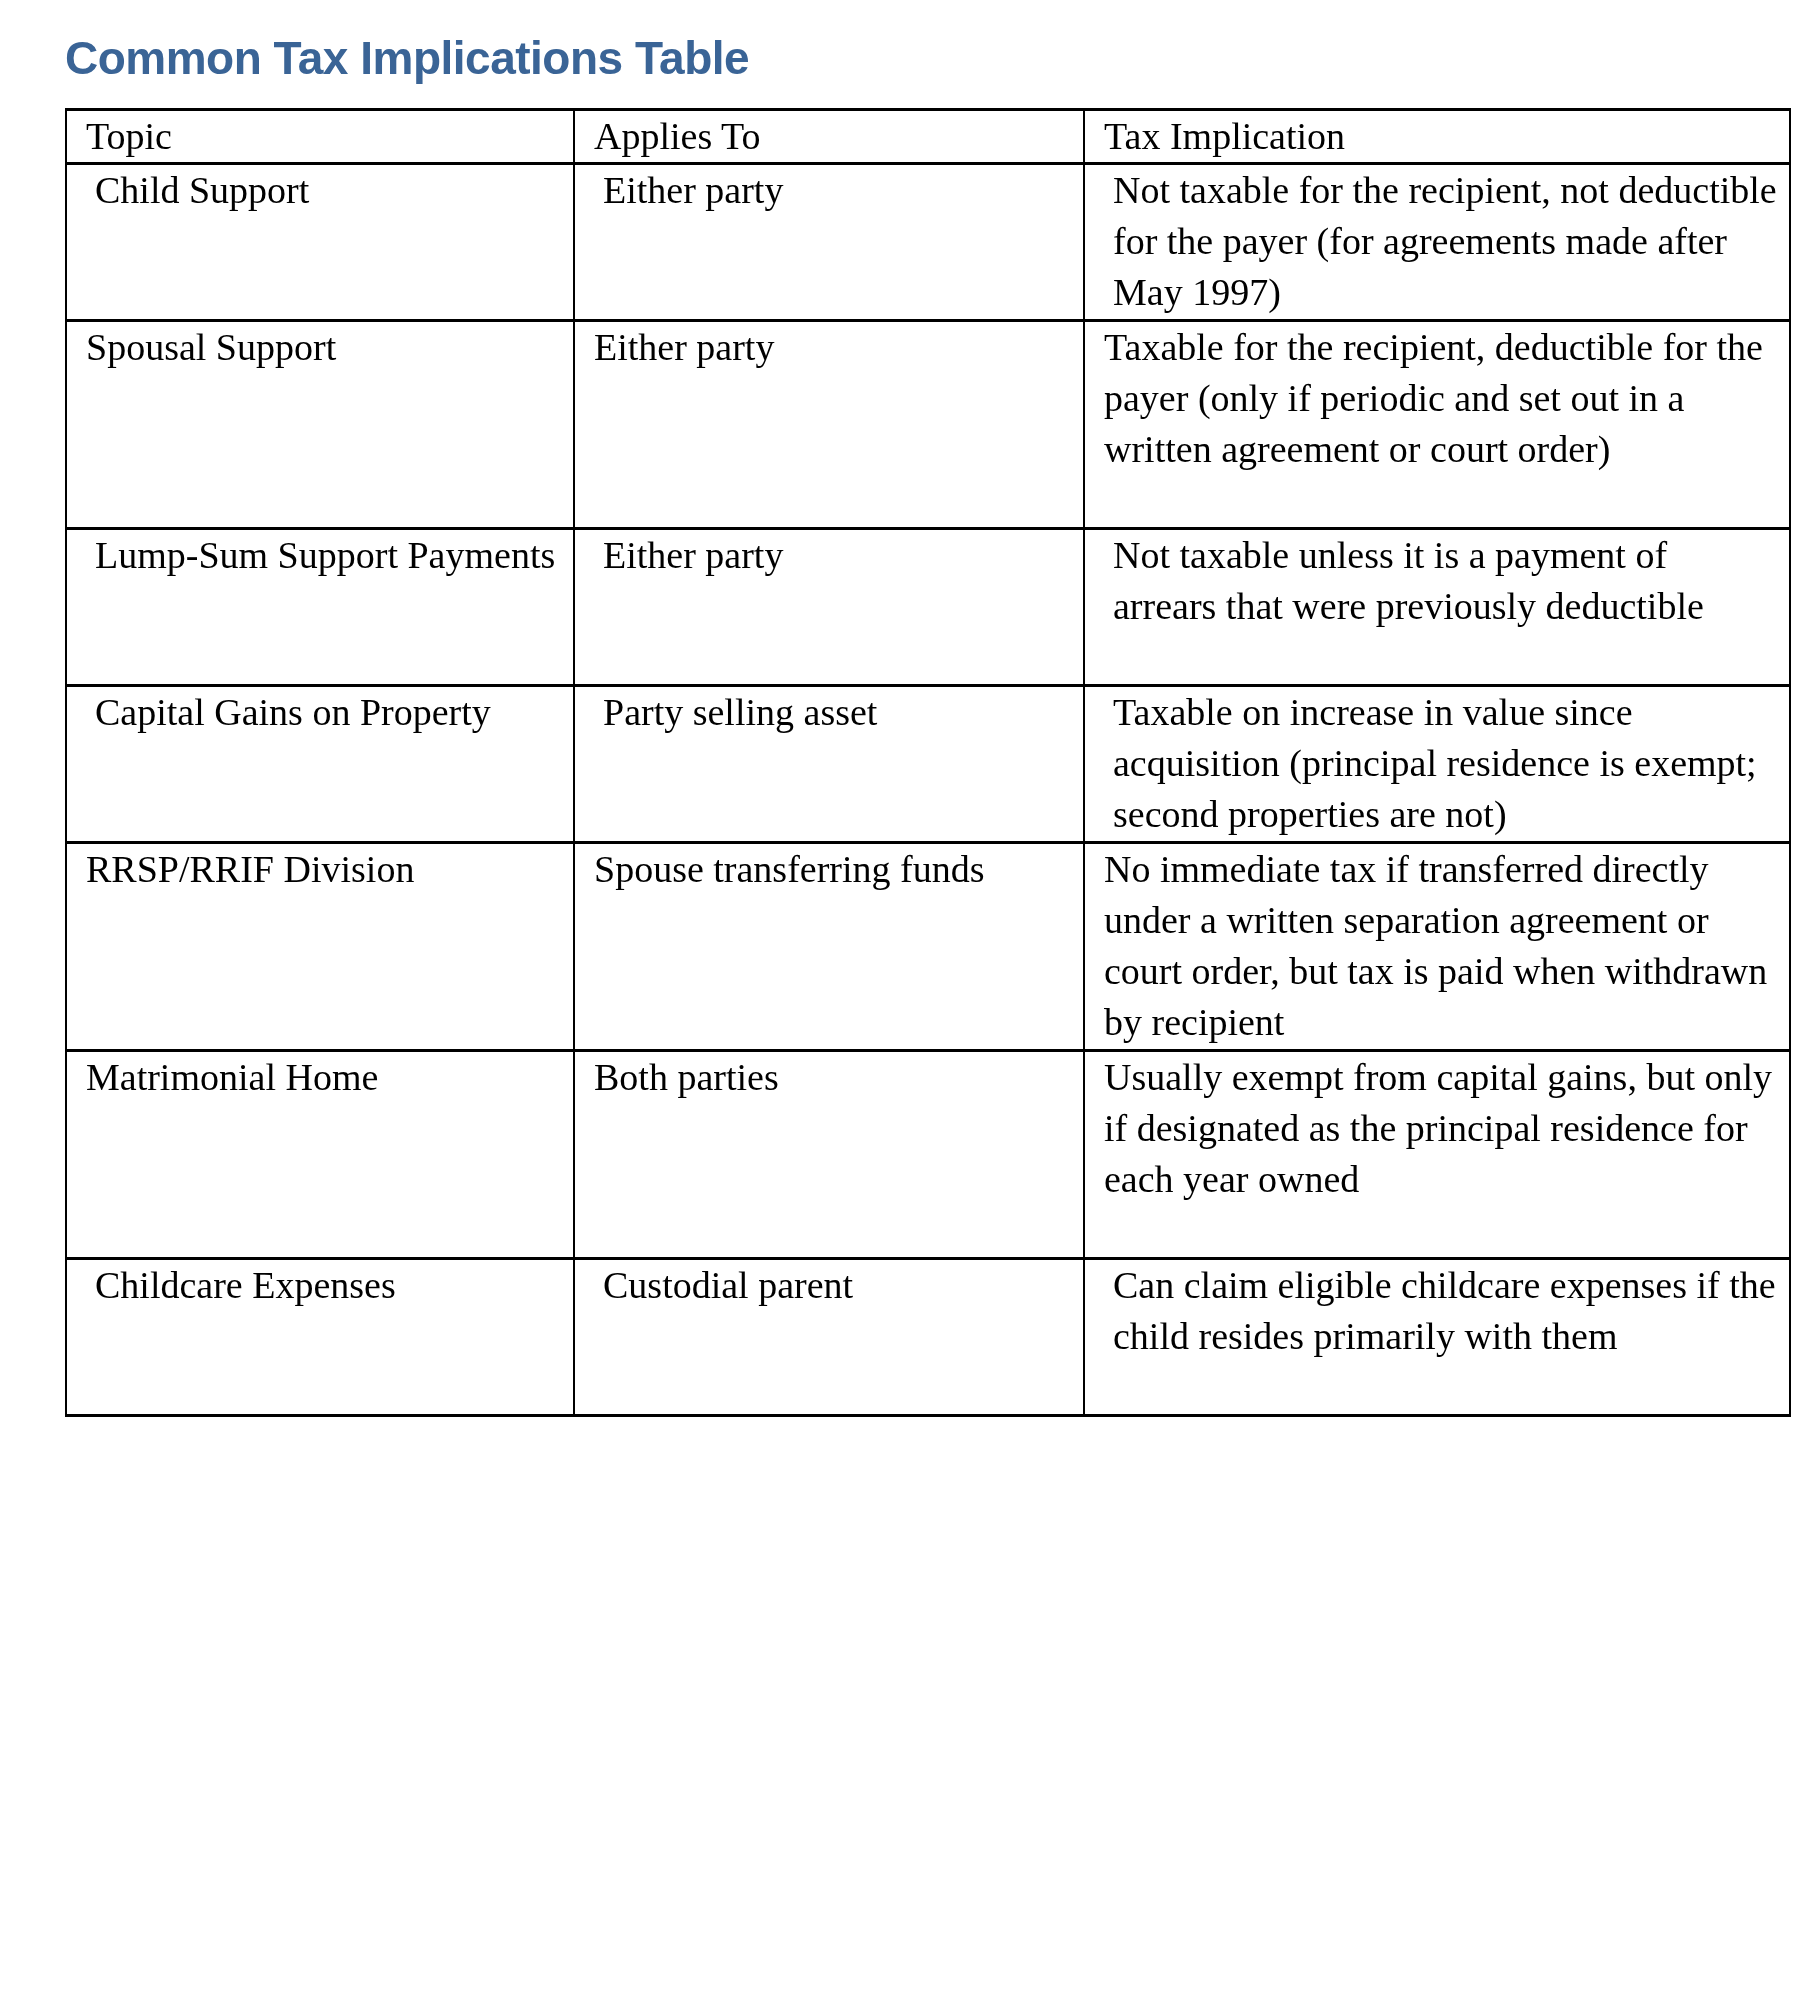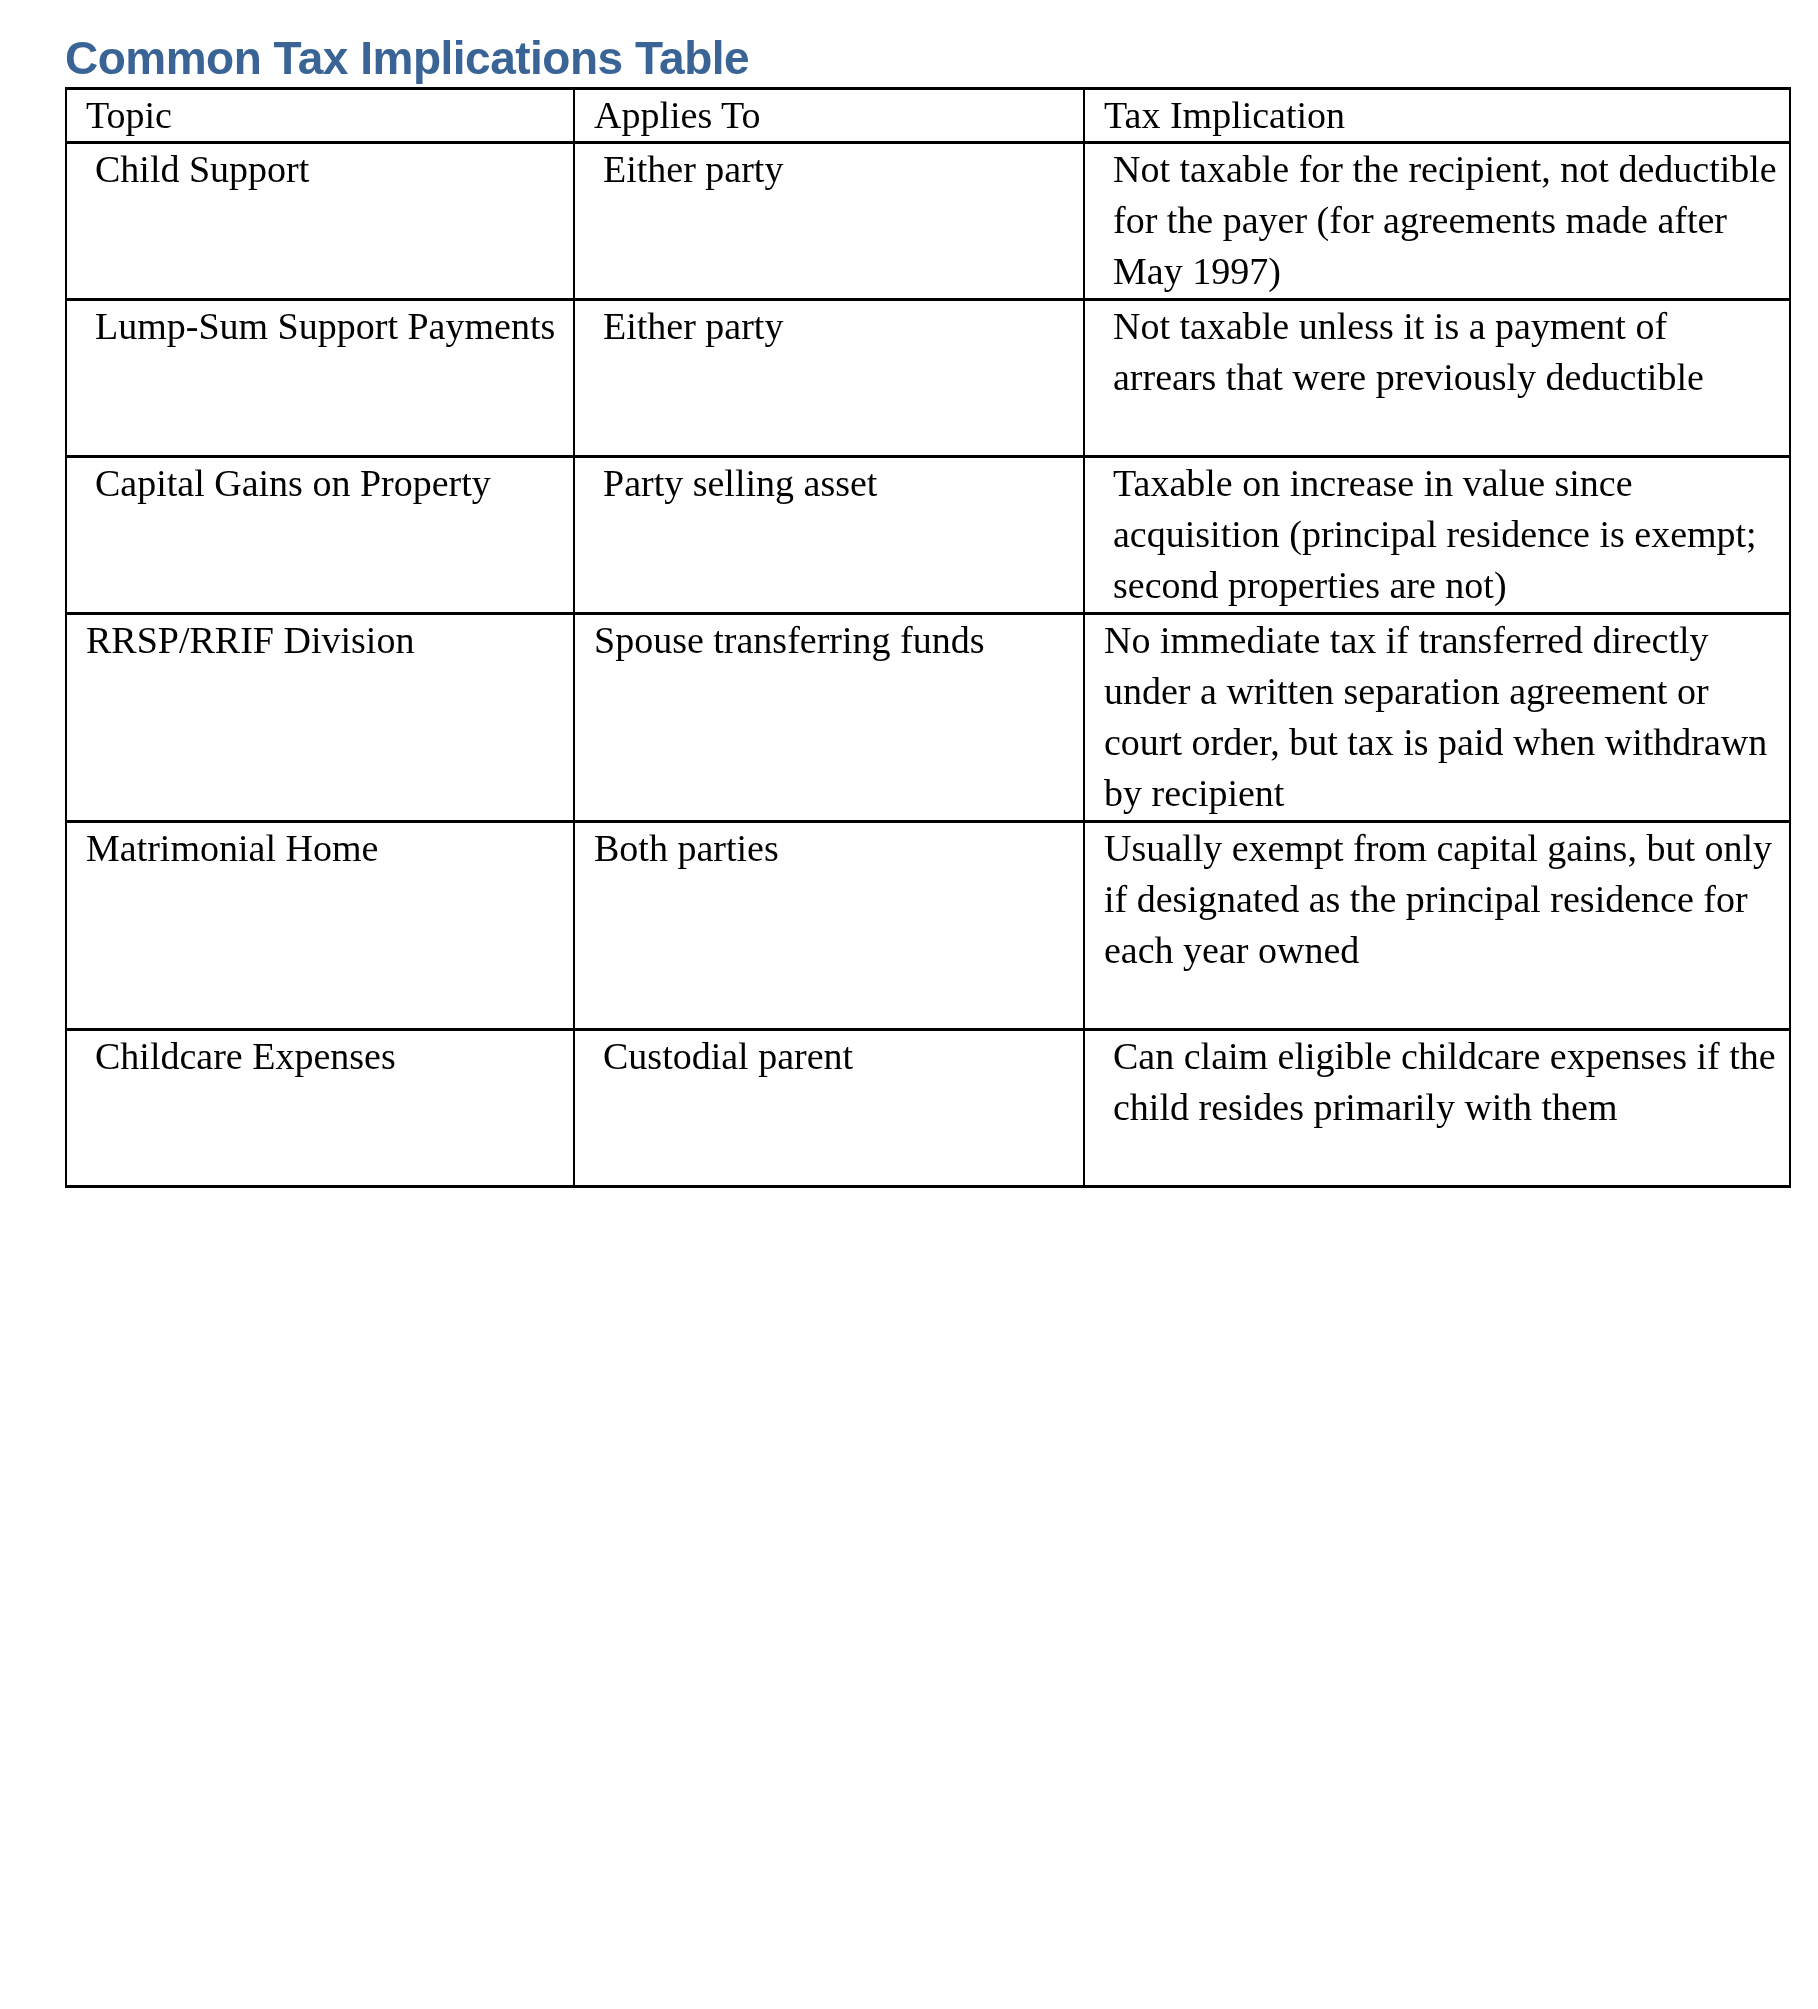--- a/index.html
+++ b/index.html
@@ -4,21 +4,21 @@
 <style>
   html, body { margin: 0; padding: 0; background: #ffffff; }
   body { width: 1819px; height: 2010px; position: relative; overflow: hidden; }
   .title {
     position: absolute; left: 65px; top: 32px;
     font-family: "Liberation Sans", sans-serif; font-weight: bold;
     font-size: 46px; line-height: 53px; color: #3a6496; letter-spacing: -0.5px;
     white-space: nowrap;
   }
   table.tax {
-    position: absolute; left: 65px; top: 87px;
+    position: absolute; left: 65px; top: 108px;
     width: 1723px; border-collapse: collapse; table-layout: fixed;
     font-family: "Liberation Serif", serif; font-size: 38px; color: #000;
   }
   table.tax col.c1 { width: 508px; }
   table.tax col.c2 { width: 510px; }
   table.tax col.c3 { width: 706px; }
   table.tax td, table.tax th {
     border-left: 2.9px solid #000; border-right: 2.9px solid #000;
     border-top: 3.8px solid #000; border-bottom: 3.8px solid #000;
     vertical-align: top; text-align: left; font-weight: normal;
@@ -46,20 +46,25 @@
       <th>Applies To</th>
       <th>Tax Implication</th>
     </tr>
   </thead>
   <tbody>
     <tr class="h3">
       <td>Child Support</td>
       <td>Either party</td>
       <td>Not taxable for the recipient, not deductible for the payer (for agreements made after May 1997)</td>
     </tr>
+    <tr class="h4">
+      <td>Spousal Support</td>
+      <td>Either party</td>
+      <td>Taxable for the recipient, deductible for the payer (only if periodic and set out in a written agreement or court order)</td>
+    </tr>
     <tr class="h3">
       <td>Lump-Sum Support Payments</td>
       <td>Either party</td>
       <td>Not taxable unless it is a payment of arrears that were previously deductible</td>
     </tr>
     <tr class="h3">
       <td>Capital Gains on Property</td>
       <td>Party selling asset</td>
       <td>Taxable on increase in value since acquisition (principal residence is exempt; second properties are not)</td>
     </tr>

